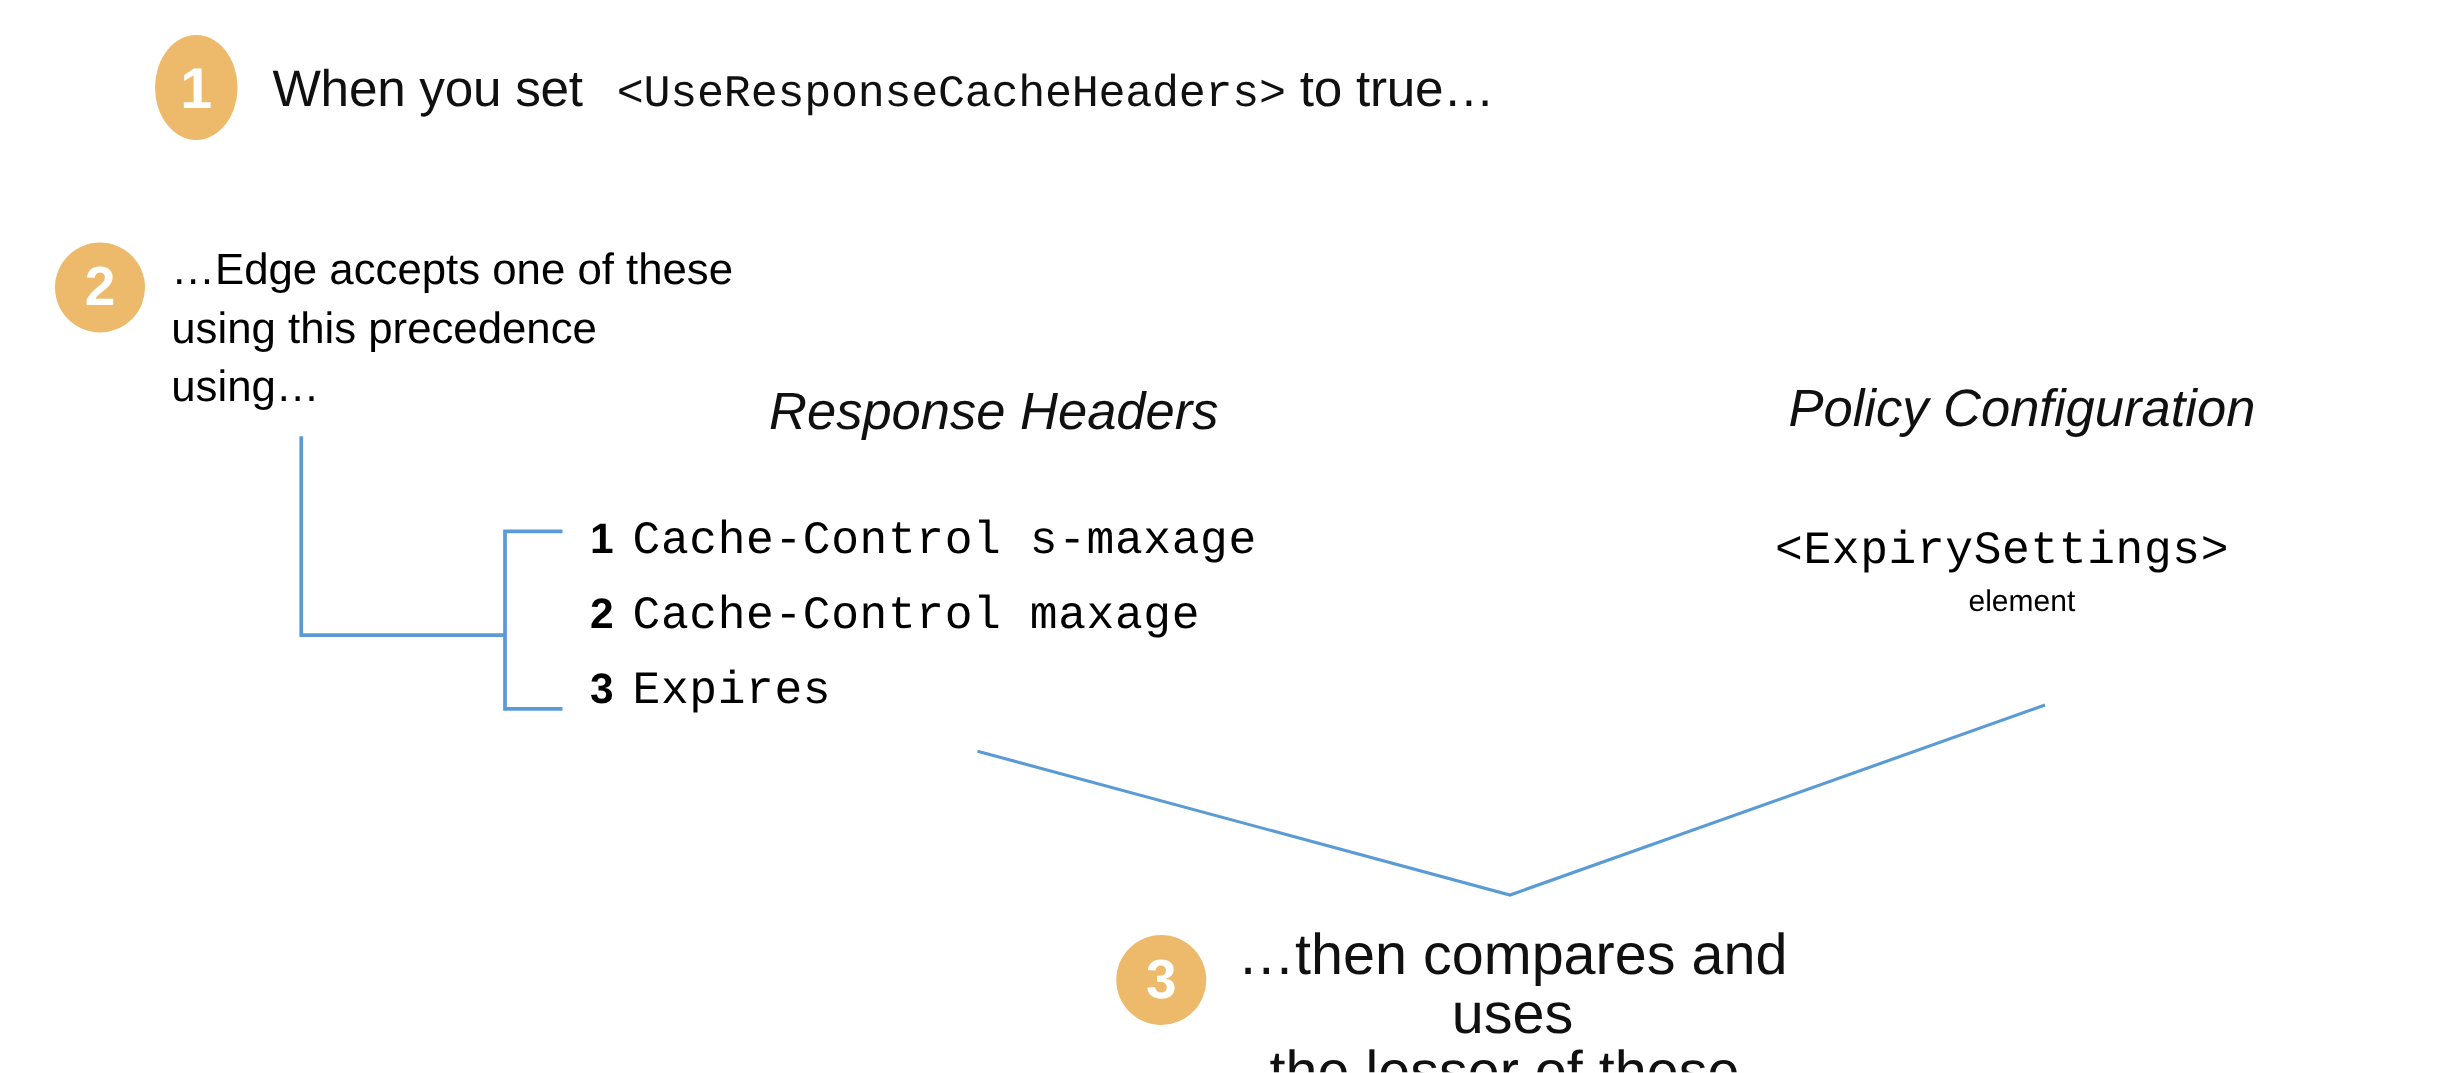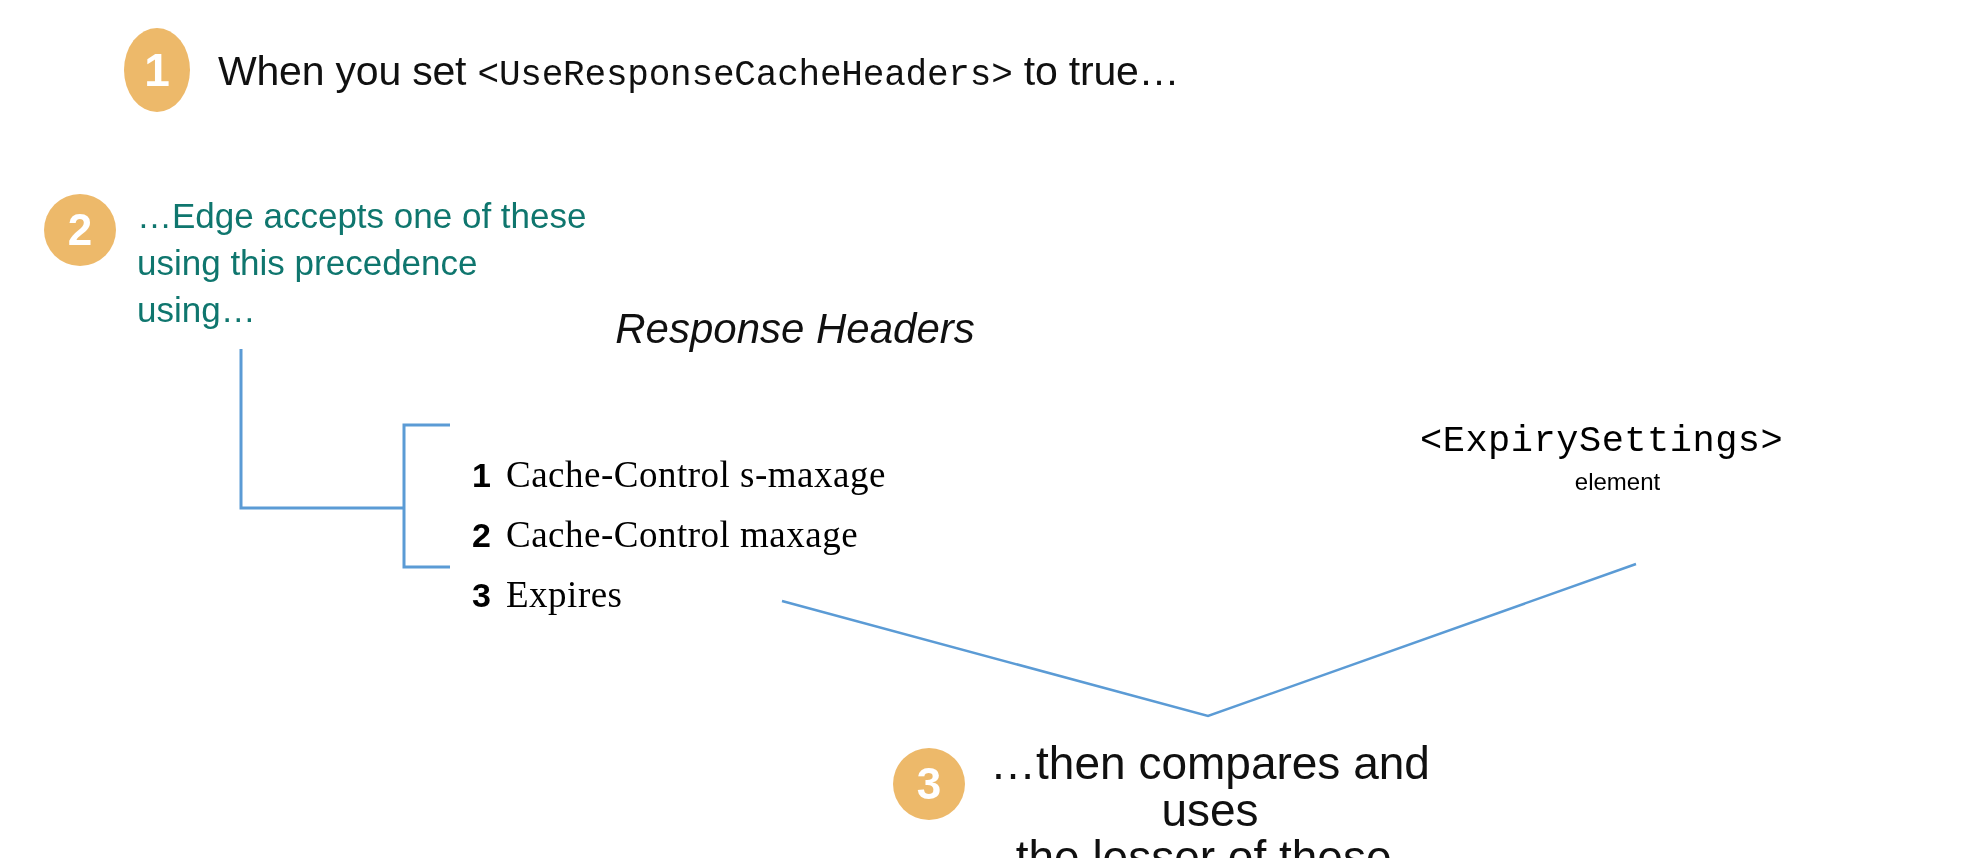--- a/index.html
+++ b/index.html
@@ -73,30 +73,31 @@
     left: 218px;
     top: 48px;
     font-size: 41px;
     color: #101010;
     white-space: nowrap;
     letter-spacing: -0.2px;
   }
   .headline .mono {
     font-family: "Liberation Mono", monospace;
     font-size: 36px;
+    margin-left: 16px;
   }
 
   
   .caption-2 {
     position: absolute;
     left: 137px;
     top: 192px;
     font-size: 35px;
     line-height: 47px;
-    color: #0f766e;
+    color: #000000;
     width: 520px;
   }
 
   
   .caption-3 {
     position: absolute;
     left: 975px;
     top: 740px;
     font-size: 46px;
     line-height: 47px;
@@ -132,24 +133,23 @@
     white-space: nowrap;
   }
   .prec-num {
     font-family: "Liberation Sans", sans-serif;
     font-weight: bold;
     font-size: 34px;
     width: 34px;
     text-align: left;
   }
   .prec-text {
-    font-family: Liberation Serif, serif;
+    font-family: Liberation Mono, monospace;
     font-size: 37px;
     letter-spacing: 0.5px;
-    margin-top: 41px;
   }
 
   
   .policy-elem {
     position: absolute;
     left: 1420px;
     top: 420px;
     width: 395px;
     text-align: left;
     font-family: "Liberation Mono", monospace;
@@ -206,20 +206,21 @@
     <li class="prec-item">
       <span class="prec-num">2</span>
       <span class="prec-text">Cache-Control maxage</span>
     </li>
     <li class="prec-item">
       <span class="prec-num">3</span>
       <span class="prec-text">Expires</span>
     </li>
   </ul>
 
+  <div class="col-head col-head-right">Policy Configuration</div>
   <div class="policy-elem">&lt;ExpirySettings&gt;</div>
   <div class="policy-elem-label">element</div>
 
   <div class="badge badge-3">
     <span>3</span>
   </div>
   <div class="caption-3">
     <div>…then compares and uses</div>
     <div>the lesser of these.</div>
   </div>

